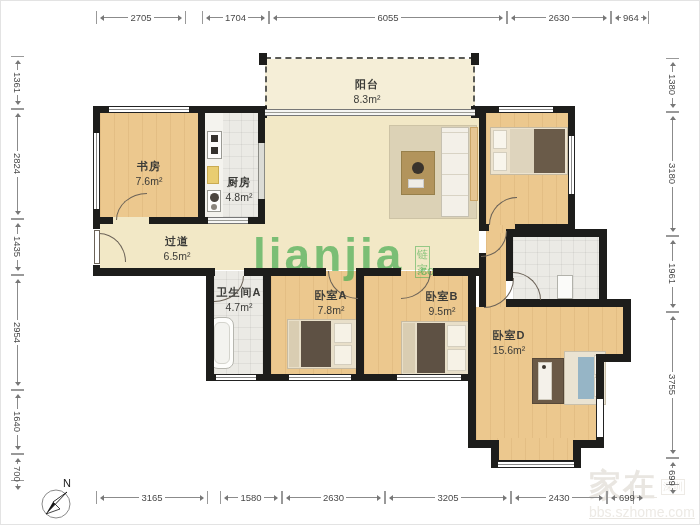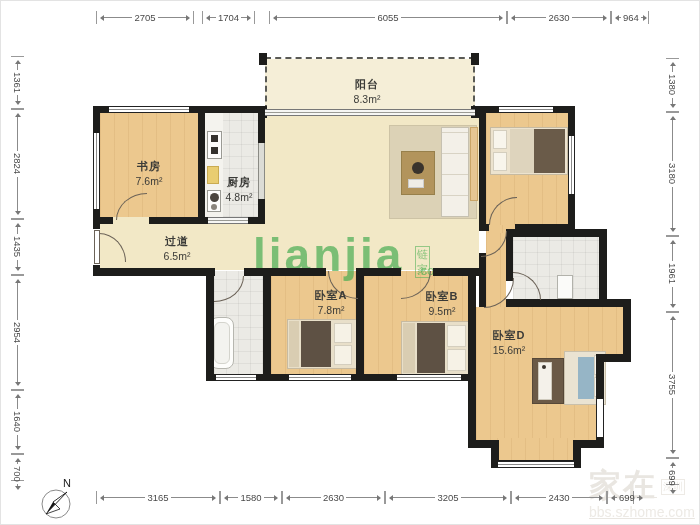--- a/index.html
+++ b/index.html
@@ -207,40 +207,44 @@
         <div class="ra">4.8m²</div>
       </div>
       <div class="room-label" style="left: 318px; top: 76px;">
         <div class="rn">阳台</div>
         <div class="ra">8.3m²</div>
       </div>
       <div class="room-label" style="left: 128px; top: 233px;">
         <div class="rn">过道</div>
         <div class="ra">6.5m²</div>
       </div>
+      <div class="room-label" style="left: 190px; top: 284px;">
+        <div class="rn">卫生间A</div>
+        <div class="ra">4.7m²</div>
+      </div>
       <div class="room-label" style="left: 282px; top: 287px;">
         <div class="rn">卧室A</div>
         <div class="ra">7.8m²</div>
       </div>
       <div class="room-label" style="left: 393px; top: 288px;">
         <div class="rn">卧室B</div>
         <div class="ra">9.5m²</div>
       </div>
       <div class="room-label" style="left: 460px; top: 327px;">
         <div class="rn">卧室D</div>
         <div class="ra">15.6m²</div>
       </div>
-      <div class="dseg h" style="left: 95px; width: 98px; top: 10px;">
+      <div class="dseg h" style="left: 95px; width: 90px; top: 10px;">
         <i class="tl a"></i>
         <i class="dline"></i>
         <span class="dnum">2705</span>
         <i class="dline"></i>
         <i class="tl b"></i>
       </div>
-      <div class="dseg h" style="left: 201px; width: 53px; top: 10px;">
+      <div class="dseg h" style="left: 201px; width: 67px; top: 10px;">
         <i class="tl a"></i>
         <i class="dline"></i>
         <span class="dnum">1704</span>
         <i class="dline"></i>
         <i class="tl b"></i>
       </div>
       <div class="dseg h" style="left: 268px; width: 238px; top: 10px;">
         <i class="tl a"></i>
         <i class="dline"></i>
         <span class="dnum">6055</span>
@@ -254,21 +258,21 @@
         <i class="dline"></i>
         <i class="tl b"></i>
       </div>
       <div class="dseg h" style="left: 610px; width: 38px; top: 10px;">
         <i class="tl a"></i>
         <i class="dline"></i>
         <span class="dnum">964</span>
         <i class="dline"></i>
         <i class="tl b"></i>
       </div>
-      <div class="dseg h" style="left: 95px; width: 124px; top: 490px;">
+      <div class="dseg h" style="left: 95px; width: 112px; top: 490px;">
         <i class="tl a"></i>
         <i class="dline"></i>
         <span class="dnum">3165</span>
         <i class="dline"></i>
         <i class="tl b"></i>
       </div>
       <div class="dseg h" style="left: 219px; width: 62px; top: 490px;">
         <i class="tl a"></i>
         <i class="dline"></i>
         <span class="dnum">1580</span>

